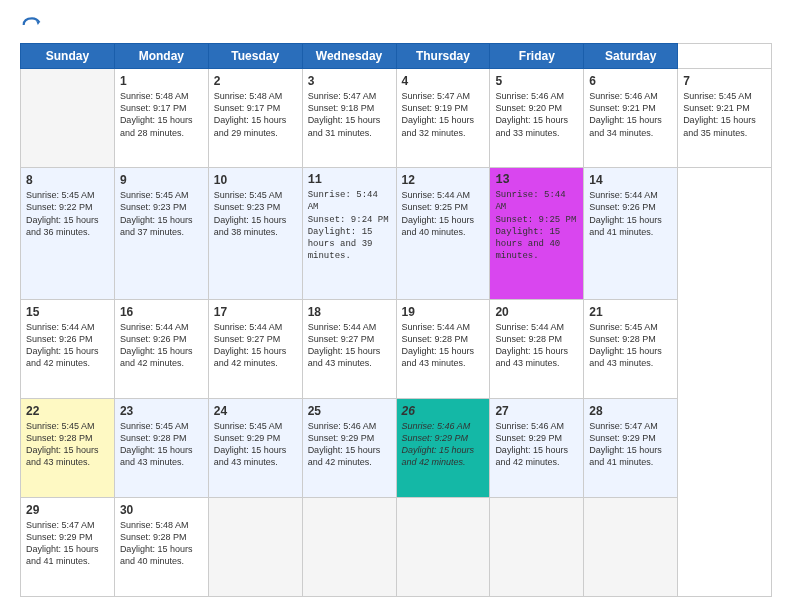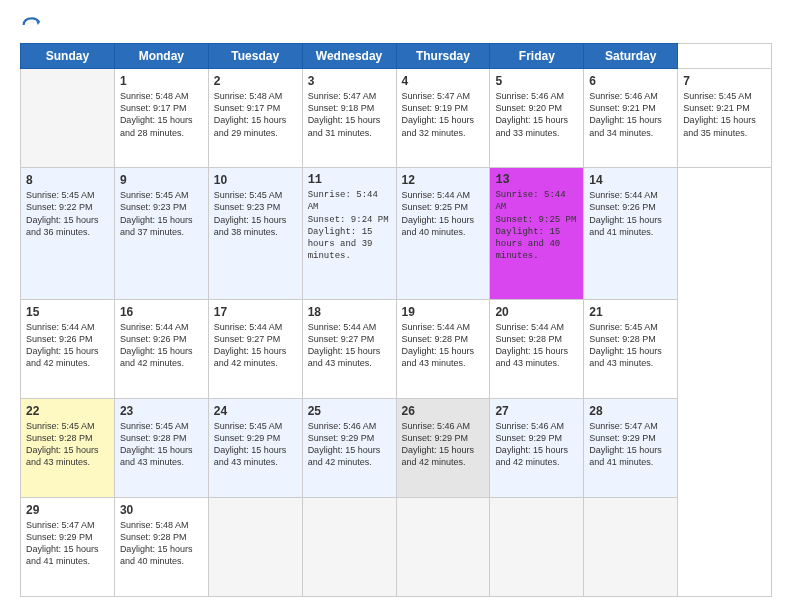--- a/index.html
+++ b/index.html
@@ -238,21 +238,21 @@
             <div class="day-info">Sunrise: 5:45 AM<br>Sunset: 9:28 PM<br>Daylight: 15 hours and 43 minutes.</div>
           </td>
           <td style="background: rgb(238, 244, 255);">
             <span class="day-num">24</span>
             <div class="day-info">Sunrise: 5:45 AM<br>Sunset: 9:29 PM<br>Daylight: 15 hours and 43 minutes.</div>
           </td>
           <td style="background: rgb(238, 244, 255);">
             <span class="day-num">25</span>
             <div class="day-info">Sunrise: 5:46 AM<br>Sunset: 9:29 PM<br>Daylight: 15 hours and 42 minutes.</div>
           </td>
-          <td style="background: #e5e5e5;">
+          <td style="background: #14b8a6; font-style: italic;">
             <span class="day-num">26</span>
             <div class="day-info">Sunrise: 5:46 AM<br>Sunset: 9:29 PM<br>Daylight: 15 hours and 42 minutes.</div>
           </td>
           <td style="background: rgb(238, 244, 255);">
             <span class="day-num">27</span>
             <div class="day-info">Sunrise: 5:46 AM<br>Sunset: 9:29 PM<br>Daylight: 15 hours and 42 minutes.</div>
           </td>
           <td style="background: rgb(238, 244, 255);">
             <span class="day-num">28</span>
             <div class="day-info">Sunrise: 5:47 AM<br>Sunset: 9:29 PM<br>Daylight: 15 hours and 41 minutes.</div>

